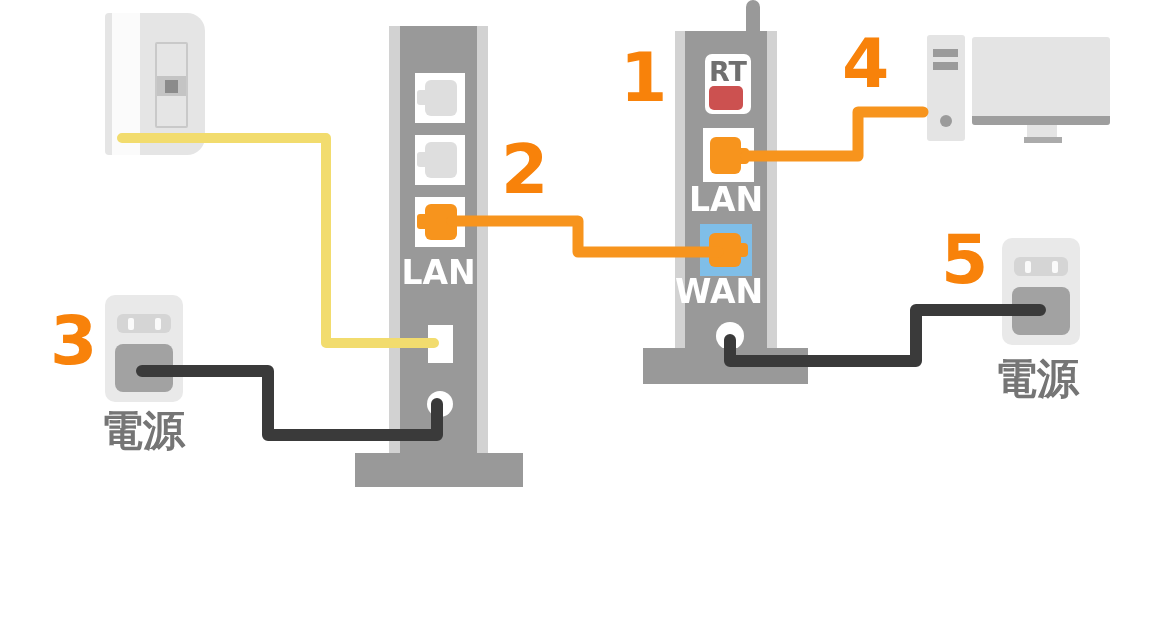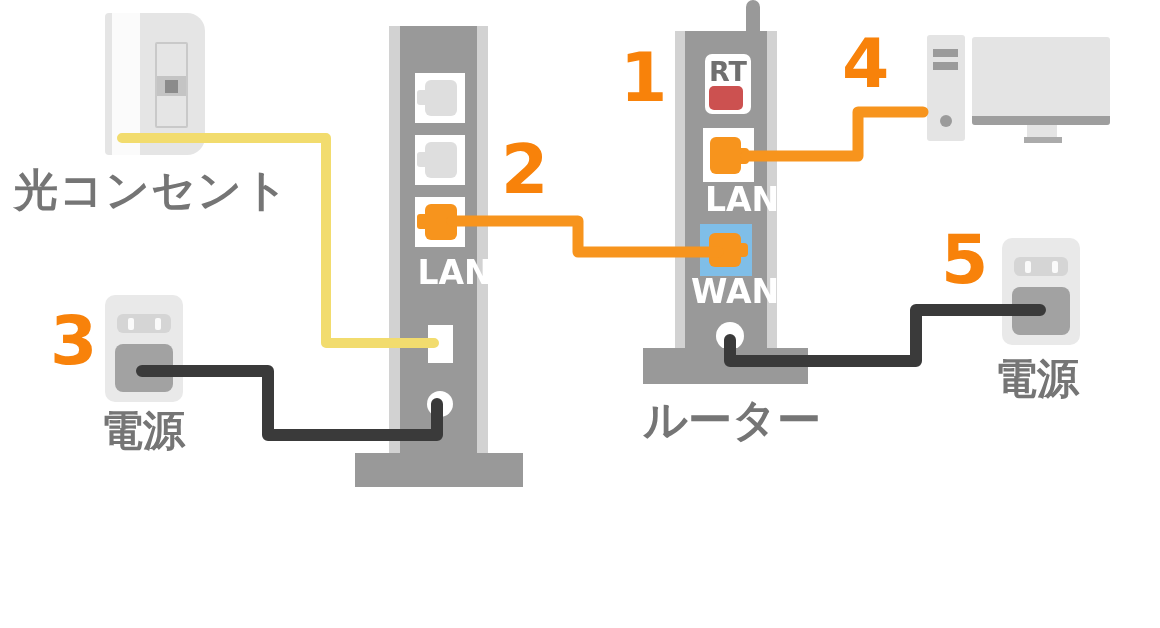--- a/index.html
+++ b/index.html
@@ -10,21 +10,21 @@
   .tower{position:absolute;background:#999999;}
   .edge{position:absolute;top:0;bottom:0;width:10px;background:#D2D2D2;}
   .edge.l{left:0;} .edge.r{right:0;}
   .base{position:absolute;background:#999999;}
   
   .port{position:absolute;background:#ffffff;}
   .rj-body{position:absolute;border-radius:6px;}
   .rj-tab{position:absolute;border-radius:3px 0 0 3px;}
   .rj-nub{position:absolute;border-radius:0 4px 4px 0;}
   .hole{position:absolute;background:#ffffff;border-radius:50%;}
-  .port-label{position:absolute;color:#ffffff;font-weight:700;font-size:33px;line-height:1;text-align:center;margin-left:16px;}
+  .port-label{position:absolute;color:#ffffff;font-weight:700;font-size:33px;line-height:1;text-align:center;}
   
   .jlabel{position:absolute;color:#757575;font-weight:700;font-size:42px;line-height:1.1;text-align:center;white-space:nowrap;}
   .caption{position:absolute;color:#636363;font-weight:700;line-height:1.1;text-align:center;white-space:nowrap;}
   .stepnum{position:absolute;color:#F8820A;font-weight:700;font-size:68px;line-height:1;}
   
   .outlet{position:absolute;width:78px;height:107px;background:#E9E9E9;border-radius:10px;}
   .outlet .face{position:absolute;left:12px;top:19px;width:54px;height:19px;background:#D5D5D5;border-radius:6px;}
   .outlet .slot{position:absolute;top:4px;width:6px;height:12px;background:#FAFAFA;border-radius:2px;}
   .outlet .plug{position:absolute;left:10px;top:49px;width:58px;height:48px;background:#A2A2A2;border-radius:8px;}
   .cables{position:absolute;left:0;top:0;z-index:5;}
@@ -34,21 +34,20 @@
 
 <div class="stage">
 
   <div class="abs" style="left:105px;top:13px;width:100px;height:142px;background:#E5E5E5;border-radius:4px 18px 18px 4px;">
     <div class="abs" style="left:7px;top:0;width:28px;height:142px;background:#FBFBFB;"></div>
     <div class="abs" style="left:50px;top:29px;width:29px;height:82px;background:#E5E5E5;border:2px solid #C9C9C9;border-radius:2px;">
       <div class="abs" style="left:0;top:32px;width:29px;height:20px;background:#C4C4C4;"></div>
       <div class="abs" style="left:8px;top:36px;width:13px;height:13px;background:#8B8B8B;"></div>
     </div>
   </div>
-  <div class="jlabel" style="left:14px;top:166px;width:274px;font-size:44px;letter-spacing:1px;">光コンセント</div>
 
   <div class="tower" style="left:389px;top:26px;width:99px;height:427px;">
     <div class="edge l" style="width:11px;"></div>
     <div class="edge r" style="width:11px;"></div>
     <div class="port" style="left:26px;top:47px;width:50px;height:50px;">
       <div class="rj-body" style="left:10px;top:7px;width:32px;height:36px;background:#DEDEDE;"></div>
       <div class="rj-tab" style="left:2px;top:17px;width:9px;height:15px;background:#DEDEDE;"></div>
     </div>
     <div class="port" style="left:26px;top:109px;width:50px;height:50px;">
       <div class="rj-body" style="left:10px;top:7px;width:32px;height:36px;background:#DEDEDE;"></div>
@@ -78,21 +77,20 @@
     </div>
     <div class="port-label" style="left:0;top:152px;width:102px;">LAN</div>
     <div class="port" style="left:25px;top:193px;width:52px;height:52px;background:#7FBEE8;">
       <div class="rj-body" style="left:9px;top:9px;width:32px;height:34px;background:#F7941D;"></div>
       <div class="rj-nub" style="left:39px;top:19px;width:9px;height:14px;background:#F7941D;"></div>
     </div>
     <div class="port-label" style="left:0;top:244px;width:84px;">WAN</div>
     <div class="hole" style="left:41px;top:291px;width:28px;height:28px;"></div>
   </div>
   <div class="base" style="left:643px;top:348px;width:165px;height:36px;"></div>
-  <div class="jlabel" style="left:587px;top:396px;width:290px;font-size:44px;">ルーター</div>
 
   <div class="abs" style="left:927px;top:35px;width:38px;height:106px;background:#E4E4E4;border-radius:3px;">
     <div style="position:absolute;left:6px;top:14px;width:25px;height:8px;background:#9B9B9B;"></div>
     <div style="position:absolute;left:6px;top:27px;width:25px;height:8px;background:#9B9B9B;"></div>
     <div style="position:absolute;left:13px;top:80px;width:12px;height:12px;background:#9B9B9B;border-radius:50%;"></div>
   </div>
   <div class="abs" style="left:972px;top:37px;width:138px;height:88px;background:#E4E4E4;border-radius:3px;">
     <div style="position:absolute;left:0;bottom:0;width:138px;height:9px;background:#9E9E9E;border-radius:0 0 3px 3px;"></div>
   </div>
   <div class="abs" style="left:1027px;top:125px;width:30px;height:13px;background:#E4E4E4;"></div>

